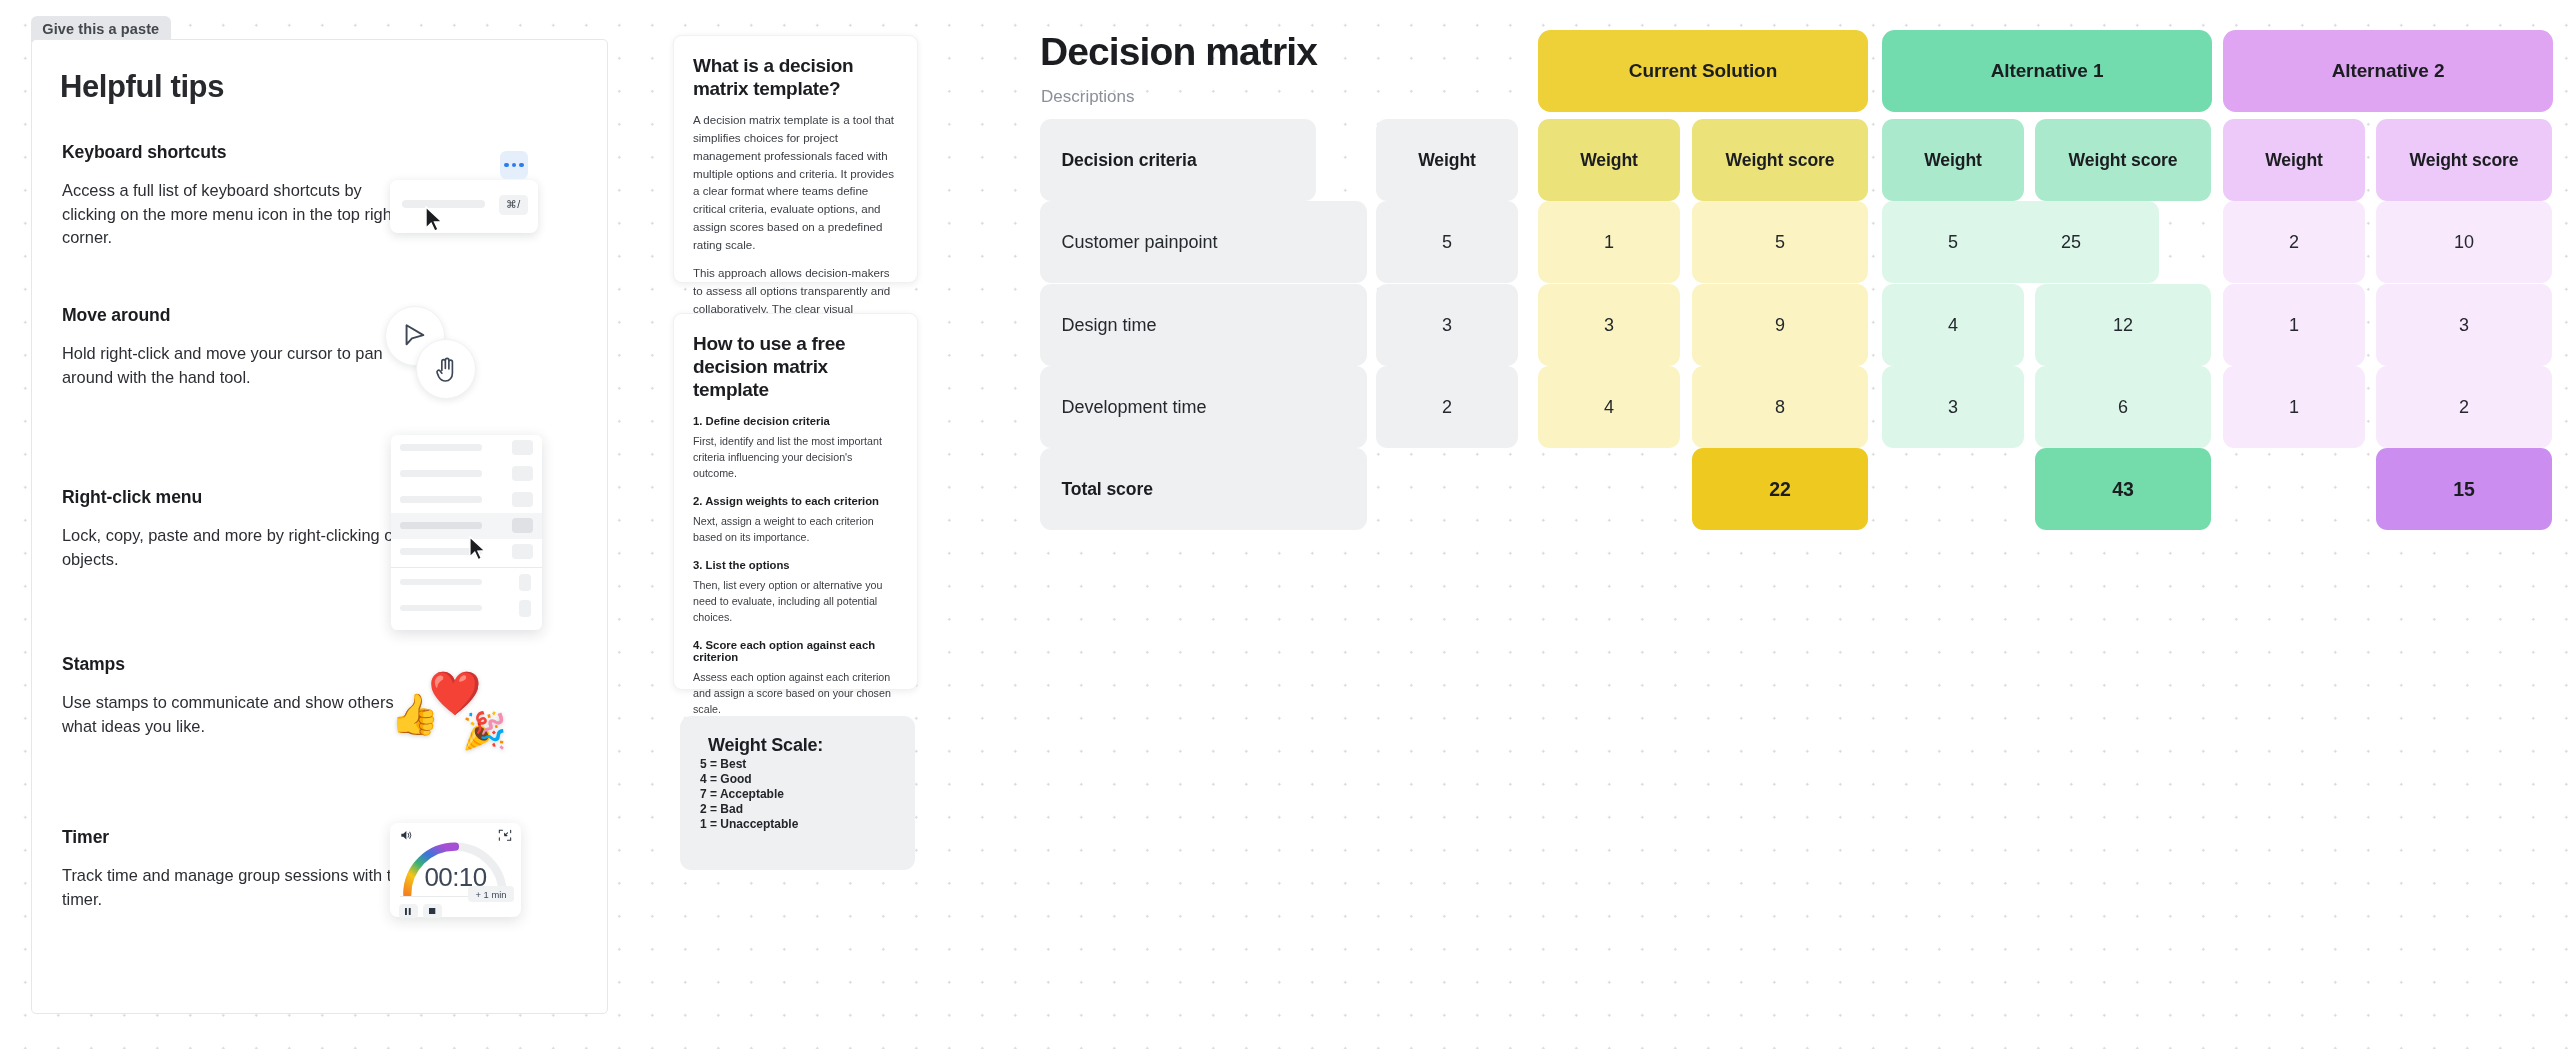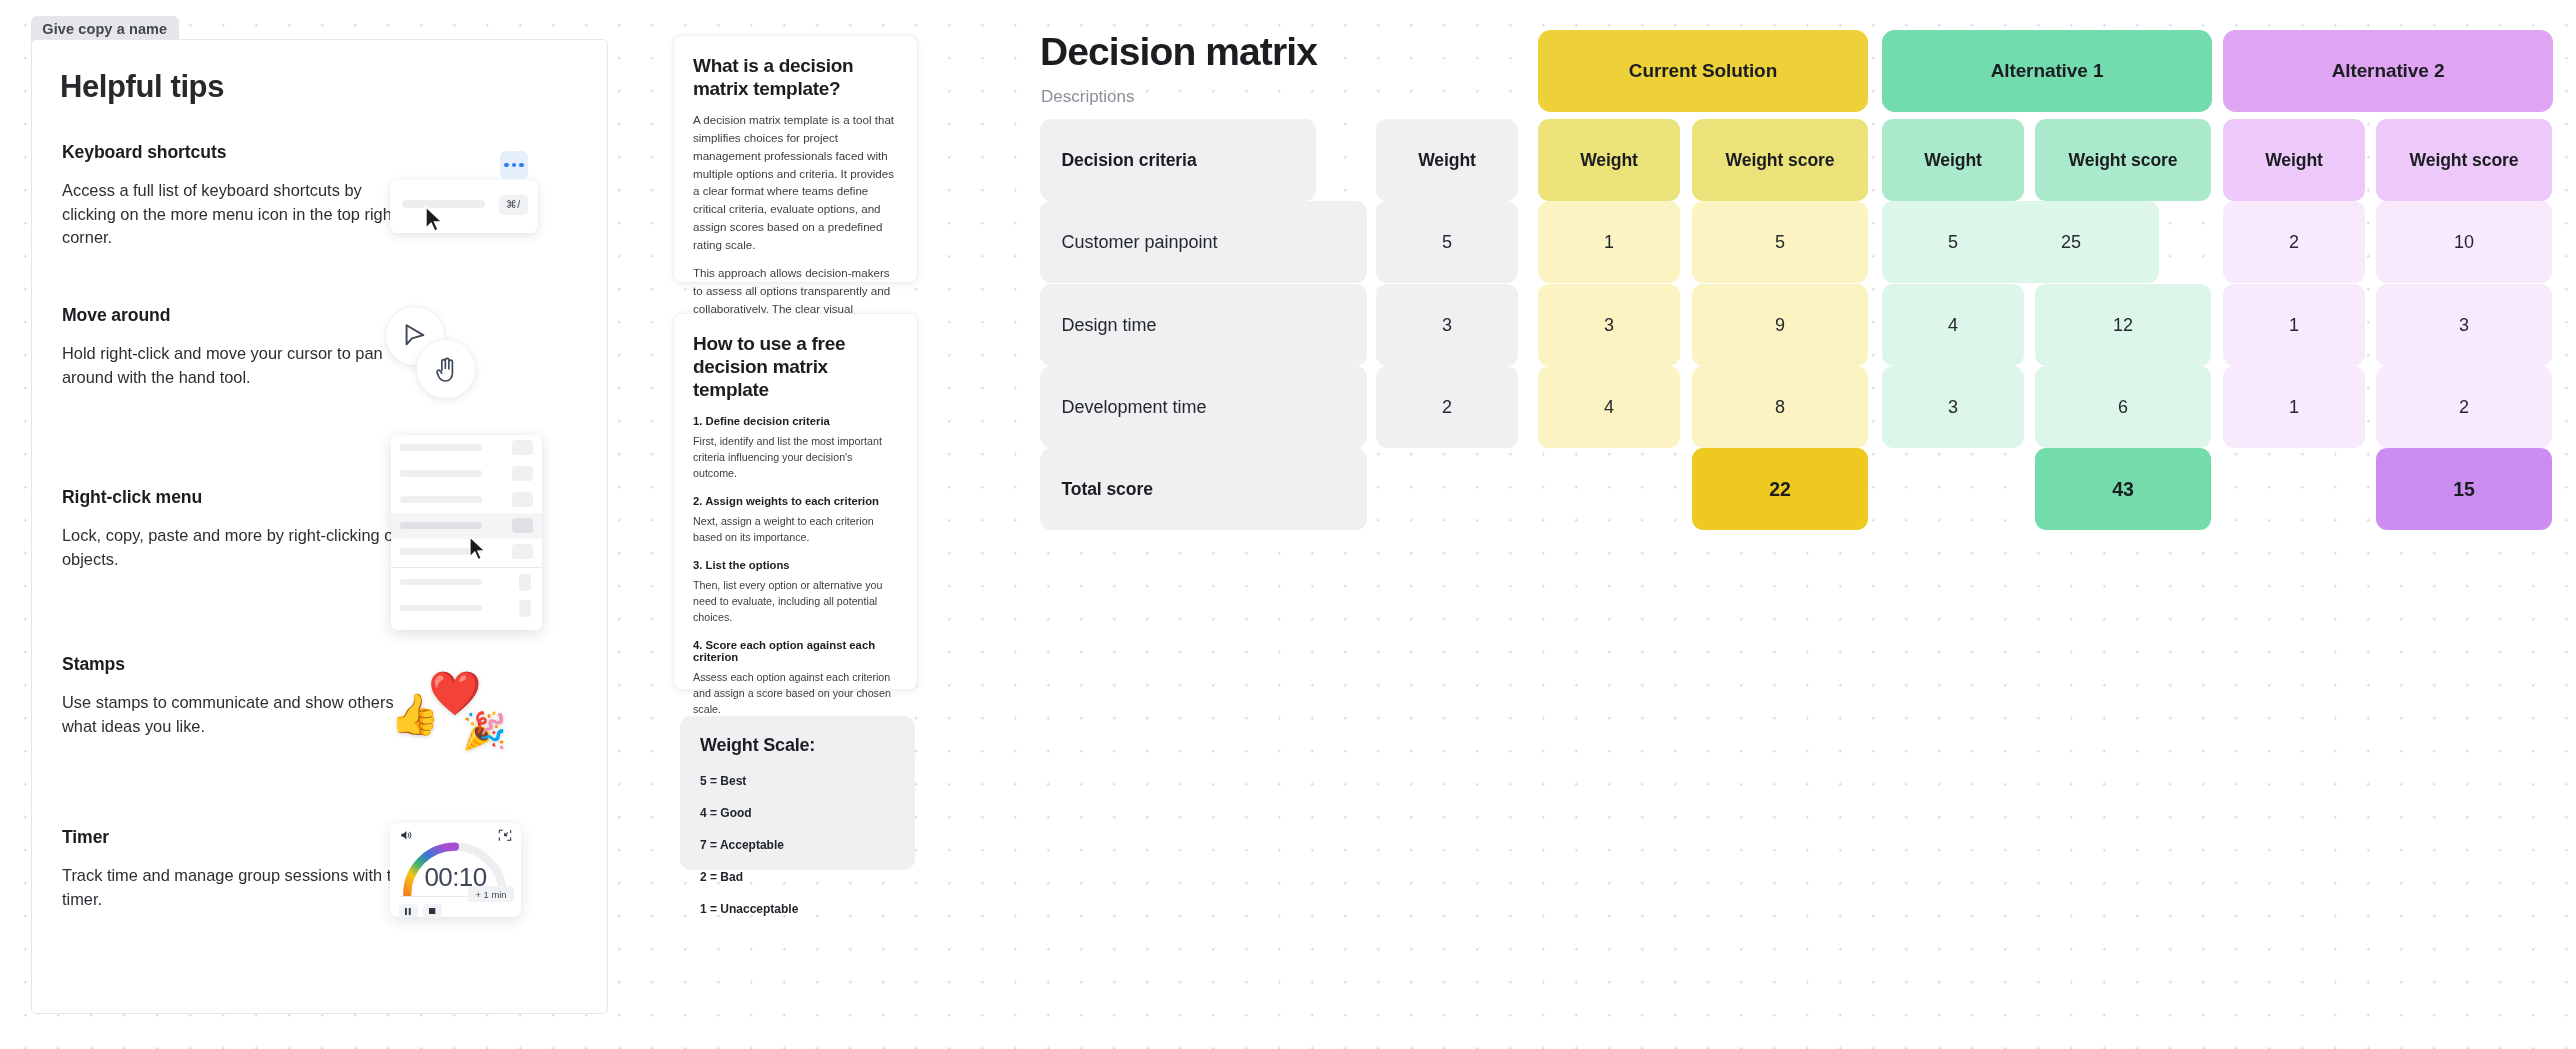--- a/index.html
+++ b/index.html
@@ -127,22 +127,22 @@
   }
   .ic-h { font-size: 19px; font-weight: 700; color: #1b1d21; line-height: 1.2; letter-spacing: -0.3px; }
   .ic-p { font-size: 11.6px; line-height: 1.55; color: #3a3d43; margin-top: 10px; }
   .ic-link { font-size: 12px; color: #1a73e8; }
   .ic-sub { font-size: 11.3px; font-weight: 700; color: #1b1d21; margin-top: 14px; }
   .ic-sub-p { font-size: 10.7px; line-height: 1.5; color: #3a3d43; margin-top: 5.7px; }
 
   #scale-card {
     position: absolute; background: #eff0f2; border-radius: 11.3px;
   }
-  #scale-h { font-size: 18px; font-weight: 700; color: #1b1d21; letter-spacing: -0.2px; }
-  .scale-row { font-size: 12px; font-weight: 600; color: #22252a; margin-top: 18px; }
+  #scale-h { font-size: 18px; font-weight: 700; color: #1b1d21; letter-spacing: -0.2px; margin-left: 8px; }
+  .scale-row { font-size: 12px; font-weight: 600; color: #22252a; margin-top: 1px; }
 
   
   #dm-title {
     position: absolute; left: 1040px; top: 30px;
     font-size: 39px; font-weight: 700; color: #1b1d21; letter-spacing: -0.9px;
   }
   #dm-sub {
     position: absolute; left: 1041px; top: 87px;
     font-size: 17px; color: #8a8f98; font-weight: 400;
   }
@@ -160,21 +160,21 @@
   .cell.hdr.left { justify-content: flex-start; padding-left: 21.4px; }
   .cell.val { font-size: 18px; font-weight: 400; color: #25282d; }
   .cell.total { font-size: 19.5px; font-weight: 700; color: #1b1d21; }
   .cell.rowlabel { font-size: 18px; font-weight: 400; color: #25282d; justify-content: flex-start; padding-left: 21.4px; }
 </style>
 </head>
 <body>
 
 <div id="canvas">
 
-  <div id="frame-label">Give copy a name</div>
+  <div id="frame-label">Give this a paste</div>
   <div id="tips-frame"></div>
   <div id="tips-title">Helpful tips</div>
 
   <div class="tip" style="top:142px;">
     <div class="tip-h">Keyboard shortcuts</div>
     <div class="tip-p">Access a full list of keyboard shortcuts by clicking on the more menu icon in the top right corner.</div>
   </div>
   <div class="illus" style="left:390px; top:151px; width:151px; height:88px;">
     <div id="ks-bar">
       <div id="ks-placeholder"></div>

